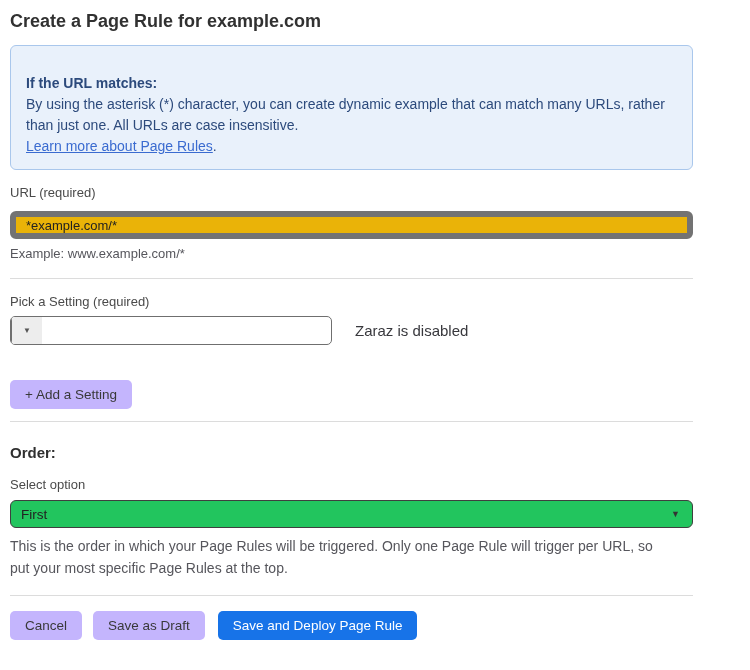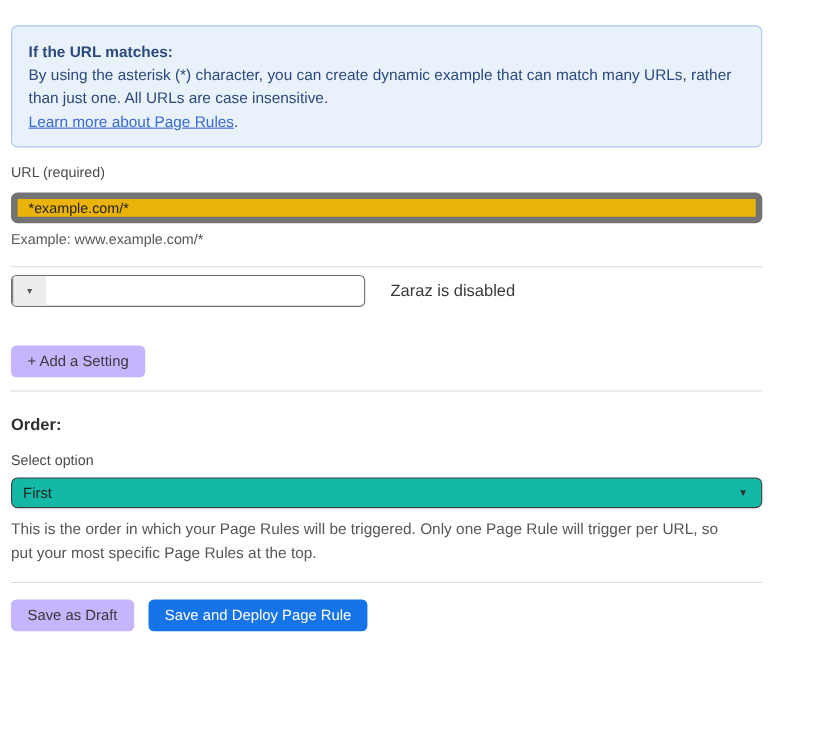--- a/index.html
+++ b/index.html
@@ -18,21 +18,21 @@
     font-size: 18px;
     font-weight: bold;
     color: #313131;
     line-height: 22px;
   }
   .info-box {
     margin-top: 13px;
     background: #e9f1fb;
     border: 1px solid #a9c7ec;
     border-radius: 6px;
-    padding: 13px 15px 12px 15px;
+    padding: 27px 15px 12px 15px;
     color: #2c4a7c;
     font-size: 14px;
     line-height: 21px;
   }
   .info-heading { font-weight: bold; }
   .info-body { max-width: 640px; }
   .info-link-line a {
     color: #3a6bd0;
     text-decoration: underline;
     cursor: pointer;
@@ -132,21 +132,21 @@
     background: #1773e8;
     color: #ffffff;
   }
   .add-setting-btn { margin-top: 35px; }
   .divider-mid { margin-top: 12px; }
   .order-heading { margin-top: 22px; }
   .wide-select {
     margin-top: 8px;
     width: 683px;
     height: 28px;
-    background: #14b8a6;
+    background: #22c55e;
     border: 1px solid #3f3f3f;
     border-radius: 6px;
     display: flex;
     align-items: center;
     justify-content: space-between;
     padding: 0 12px 0 10px;
     font-size: 13.5px;
     color: #222;
     cursor: pointer;
   }
@@ -167,34 +167,36 @@
     align-items: center;
   }
   .actions-row .btn { margin-right: 11px; }
   .actions-row .btn-blue { margin-left: 2px; }
 </style>
 </head>
 <body>
 
 <div class="page">
 
+  <h1 class="page-title">Create a Page Rule for example.com</h1>
 
   <div class="info-box">
     <div class="info-heading">If the URL matches:</div>
     <div class="info-body">By using the asterisk (*) character, you can create dynamic example that can match many URLs, rather than just one. All URLs are case insensitive.</div>
     <div class="info-link-line"><a>Learn more about Page Rules</a><span>.</span></div>
   </div>
 
   <div class="field-label">URL (required)</div>
   <input class="url-input" type="text" value="*example.com/*" style="">
   <div class="helper-text">Example: www.example.com/*</div>
 
   <hr class="divider">
 
 
+  <div class="field-label">Pick a Setting (required)</div>
 
   <div class="picker-row">
     <div class="select-box">
       <span class="select-arrow-btn">
           <span>▼</span>
         </span>
     </div>
     <span class="picker-status">Zaraz is disabled</span>
   </div>
 
@@ -209,17 +211,18 @@
   <div class="wide-select">
     <span>First</span>
     <span class="select-arrow">▼</span>
   </div>
 
   <div class="order-helper">This is the order in which your Page Rules will be triggered. Only one Page Rule will trigger per URL, so put your most specific Page Rules at the top.</div>
 
   <hr class="divider">
 
   <div class="actions-row">
+    <button class="btn btn-gray">Cancel</button>
     <button class="btn btn-gray">Save as Draft</button>
     <button class="btn btn-blue">Save and Deploy Page Rule</button>
   </div>
 
 </div>
 
 </body></html>

